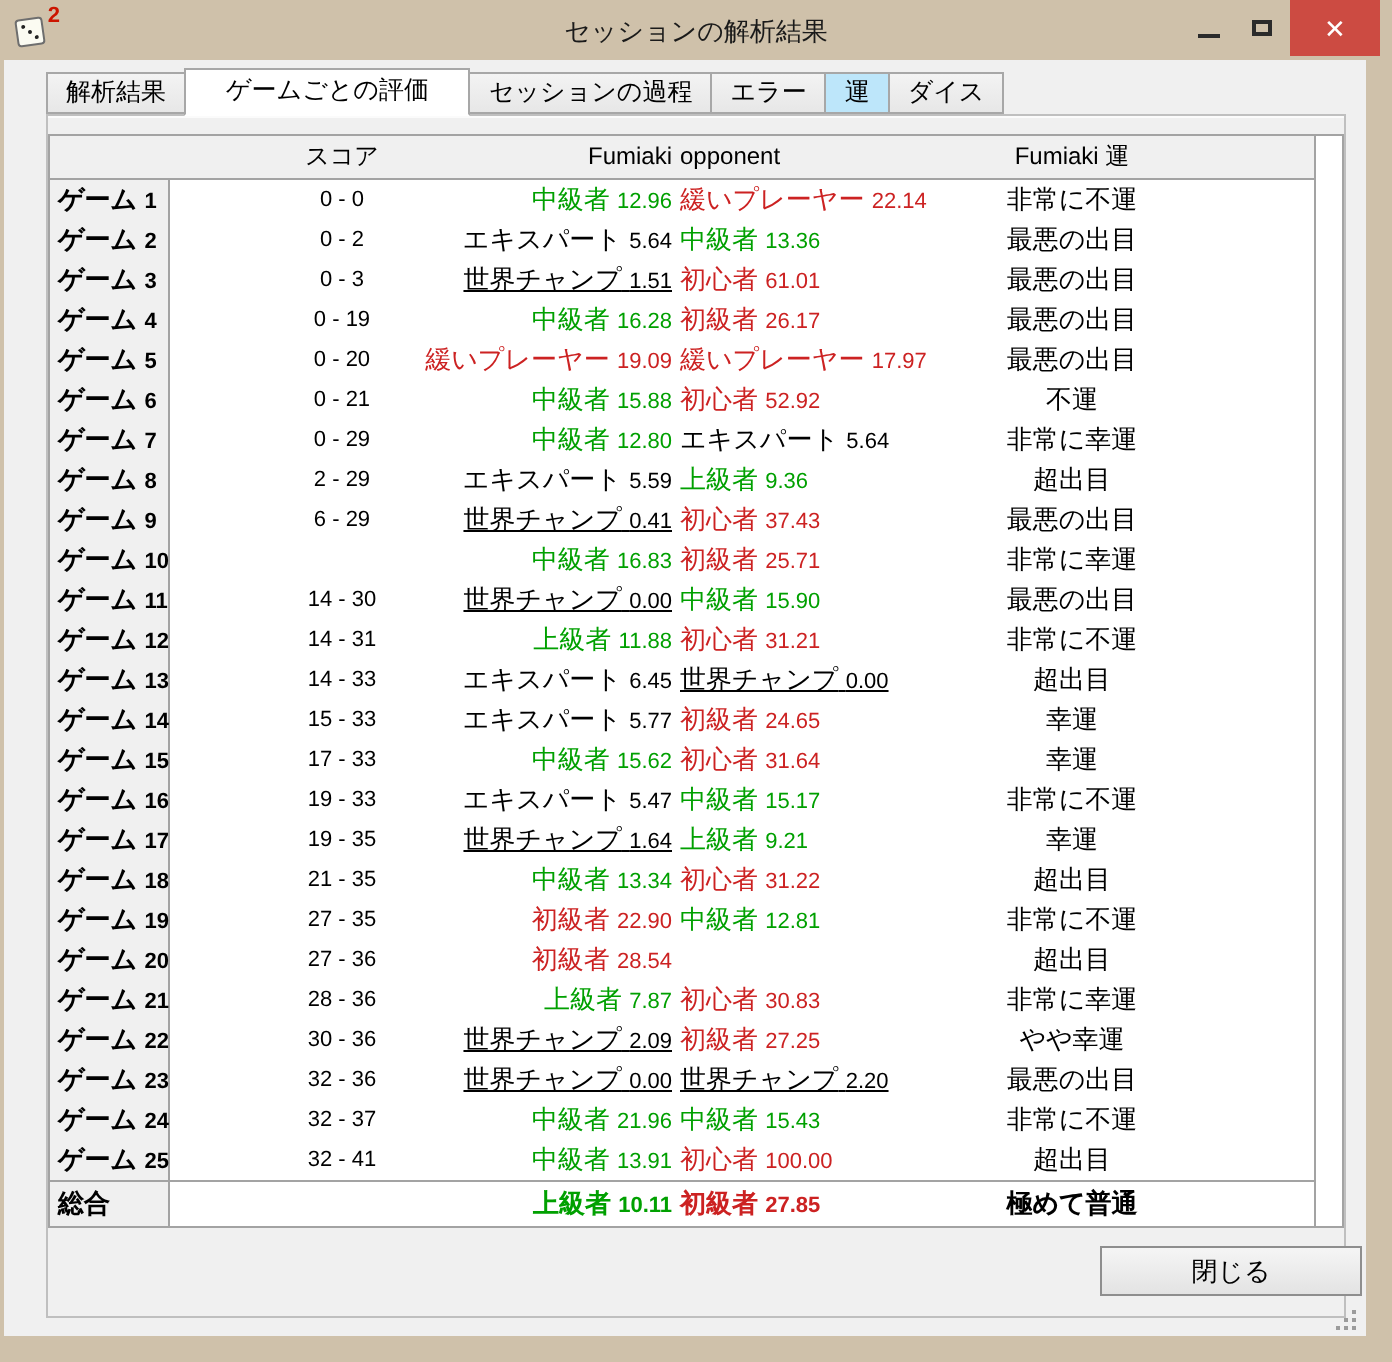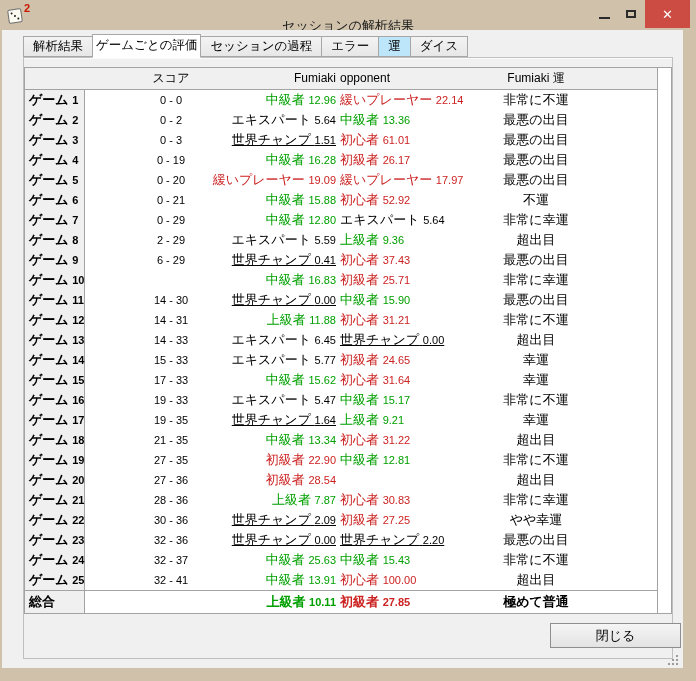--- a/index.html
+++ b/index.html
@@ -1,20 +1,20 @@
 <!DOCTYPE html>
 <html style="--pos: #00a000; --neg: #cc2222; --frame: #cfc1aa; --closebtn: #cc4b42; --tabhl: #bde6fa;"><head>
 <meta charset="utf-8">
 <style>
   html,body{margin:0;padding:0;background:#bfbfbf;}
   .win{position:relative;width:696px;height:681px;background:var(--frame,#cfc1aa);
        font-family:"Liberation Sans",sans-serif;font-size:13px;color:#000;overflow:hidden;}
   
   .titlebar{position:absolute;left:0;top:0;width:696px;height:30px;}
-  .title{position:absolute;left:0;right:0;top:17px;text-align:center;font-size:13px;color:#1a1a1a;}
+  .title{position:absolute;left:0;right:0;top:7px;text-align:center;font-size:13px;color:#1a1a1a;}
   .app-icon{position:absolute;left:7px;top:4px;width:24px;height:22px;}
   .die{position:absolute;left:1px;top:5px;width:12px;height:12px;background:#fbfbf2;
        border:1px solid #6e6e6e;border-radius:2px;transform:rotate(-8deg);}
   .pip{position:absolute;width:2px;height:2px;background:#222;border-radius:50%;}
   .pip.p1{left:2px;top:2px}.pip.p2{left:5px;top:5px}.pip.p3{left:8px;top:8px}
   .die-two{position:absolute;right:1px;top:-2px;font-size:11px;font-weight:bold;color:#cc1500;}
   .controls{position:absolute;right:6px;top:0;height:28px;display:flex;}
   .ctl{display:flex;align-items:center;justify-content:center;cursor:default;}
   .ctl.min{width:26px;align-items:flex-end;padding-bottom:9px;box-sizing:border-box;}
   .glyph-min{display:block;width:11px;height:2px;background:#2b2b2b;}
@@ -22,21 +22,21 @@
   .glyph-max{display:block;width:10px;height:8px;border:2px solid #2b2b2b;box-sizing:border-box;}
   .ctl.close{width:45px;background:var(--closebtn,#cc4b42);color:#fff;font-size:13px;}
   
   .client{position:absolute;left:2px;top:30px;width:681px;height:638px;background:#f0f0f0;}
   
   .tabs{position:absolute;left:23px;top:35px;height:22px;display:flex;align-items:flex-end;z-index:3;}
   .tab{height:19px;line-height:19px;padding:0 9px;background:linear-gradient(#f3f3f3,#e7e7e7);
        border:1px solid #a7a7a7;margin-left:-1px;white-space:nowrap;font-size:12.5px;cursor:default;}
   .tab:first-child{margin-left:0;}
   .tab.active{height:22px;line-height:21px;background:#fff;border-bottom:1px solid #fff;
-       margin-bottom:-1px;position:relative;z-index:4;padding:0 3px;}
+       margin-bottom:-1px;position:relative;z-index:4;padding:0 20px;}
   .tab.hl{background:var(--tabhl,#bde6fa);}
   
   .page{position:absolute;left:23px;top:57px;width:650px;height:602px;background:#f0f0f0;
         border:1px solid #bfbfbf;box-sizing:border-box;box-shadow:inset 0 1px 0 #fbfbfb;z-index:1;}
   
   .table{position:absolute;left:24px;top:67px;width:634px;background:#fff;
          border:1px solid #a3a3a3;box-sizing:border-box;z-index:2;}
   .thead{position:relative;height:21px;background:#f0f0f0;border-bottom:1px solid #a3a3a3;font-size:12px;}
   .thead .cell{line-height:21px;}
   .trow{position:relative;height:20px;}
@@ -271,21 +271,21 @@
         <div class="trow">
           <div class="cell c-lbl"><span>ゲーム</span> <span class="num">23</span></div>
           <div class="cell c-score">32 - 36</div>
           <div class="cell c-p1  ul"><span>世界チャンプ</span> <span class="num">0.00</span></div>
           <div class="cell c-p2  ul"><span>世界チャンプ</span> <span class="num">2.20</span></div>
           <div class="cell c-luck">最悪の出目</div>
         </div>
         <div class="trow">
           <div class="cell c-lbl"><span>ゲーム</span> <span class="num">24</span></div>
           <div class="cell c-score">32 - 37</div>
-          <div class="cell c-p1 pos"><span>中級者</span> <span class="num">25.63</span></div>
+          <div class="cell c-p1 pos"><span>中級者</span> <span class="num">21.96</span></div>
           <div class="cell c-p2 pos"><span>中級者</span> <span class="num">15.43</span></div>
           <div class="cell c-luck">非常に不運</div>
         </div>
         <div class="trow">
           <div class="cell c-lbl"><span>ゲーム</span> <span class="num">25</span></div>
           <div class="cell c-score">32 - 41</div>
           <div class="cell c-p1 pos"><span>中級者</span> <span class="num">13.91</span></div>
           <div class="cell c-p2 neg"><span>初心者</span> <span class="num">100.00</span></div>
           <div class="cell c-luck">超出目</div>
         </div>

